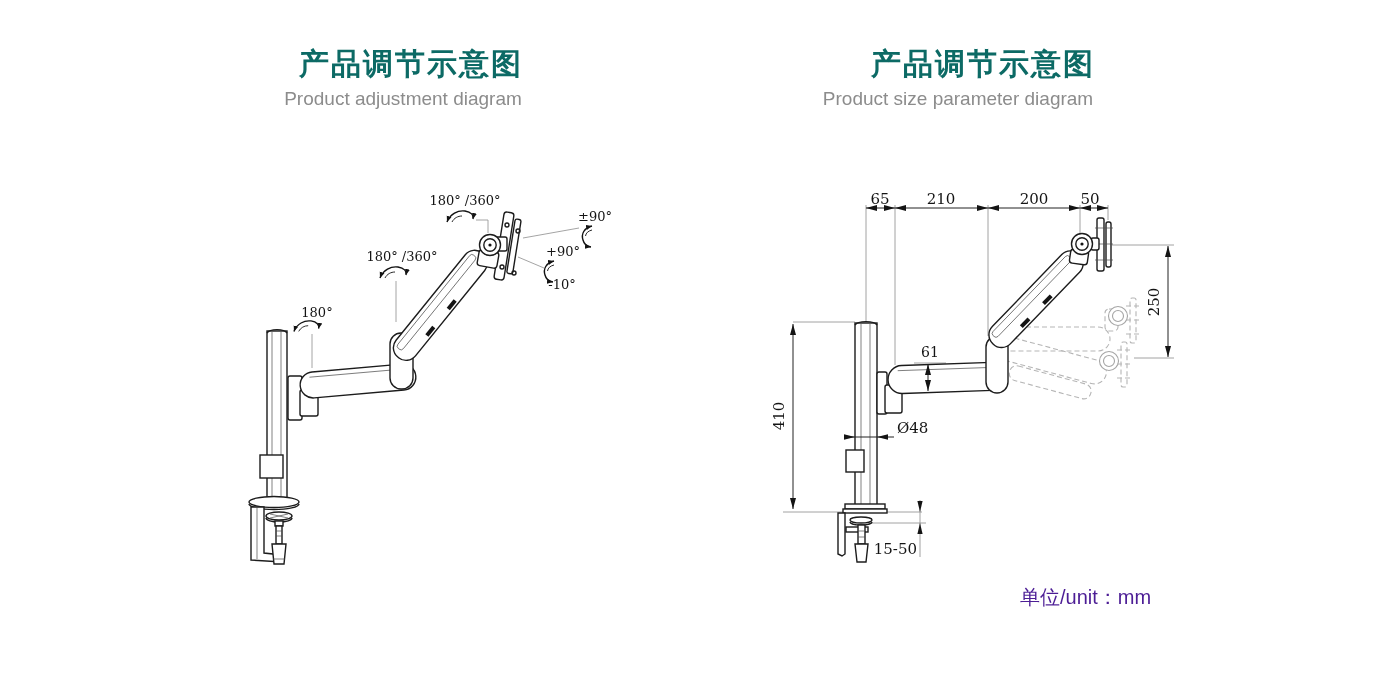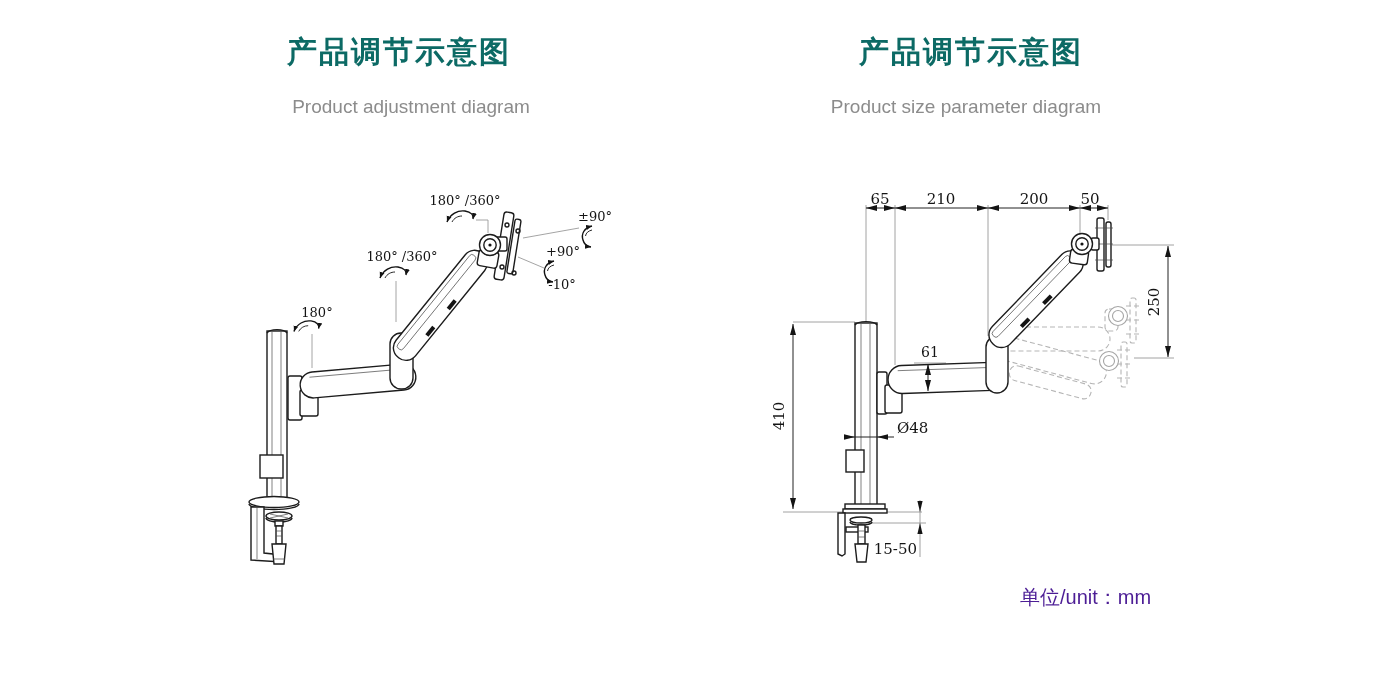--- a/index.html
+++ b/index.html
@@ -1,20 +1,20 @@
 <!DOCTYPE html>
 <html><head>
 <meta charset="utf-8">
 <style>
   html,body{margin:0;padding:0}
   body{width:1400px;height:675px;position:relative;background:#fff;overflow:hidden;
        font-family:"Liberation Sans","DejaVu Sans",sans-serif}
-  .col-title{position:absolute;margin:4px;width:420px;text-align:center;
+  .col-title{position:absolute;margin:16px;width:420px;text-align:center;
              font-size:30px;font-weight:700;letter-spacing:2px;color:#0c6a65}
-  .col-sub{position:absolute;margin:16px;width:420px;text-align:center;
+  .col-sub{position:absolute;margin:8px;width:420px;text-align:center;
            font-size:19px;color:#8c8c8c}
   .unit-note{position:absolute;top:584px;left:1020px;width:200px;
              font-size:20px;font-weight:400;color:#4c1d95}
   svg{position:absolute;overflow:visible}
   #svgL{left:230px;top:150px}
   #svgR{left:760px;top:150px}
   .ln   {stroke:#1c1c1c;stroke-width:1.4;fill:#fff}
   .lnf  {stroke:#1c1c1c;stroke-width:1.4;fill:none}
   .thin {stroke:#4a4a4a;stroke-width:.7;fill:none}
   .ext  {stroke:#8a8a8a;stroke-width:.8;fill:none}

